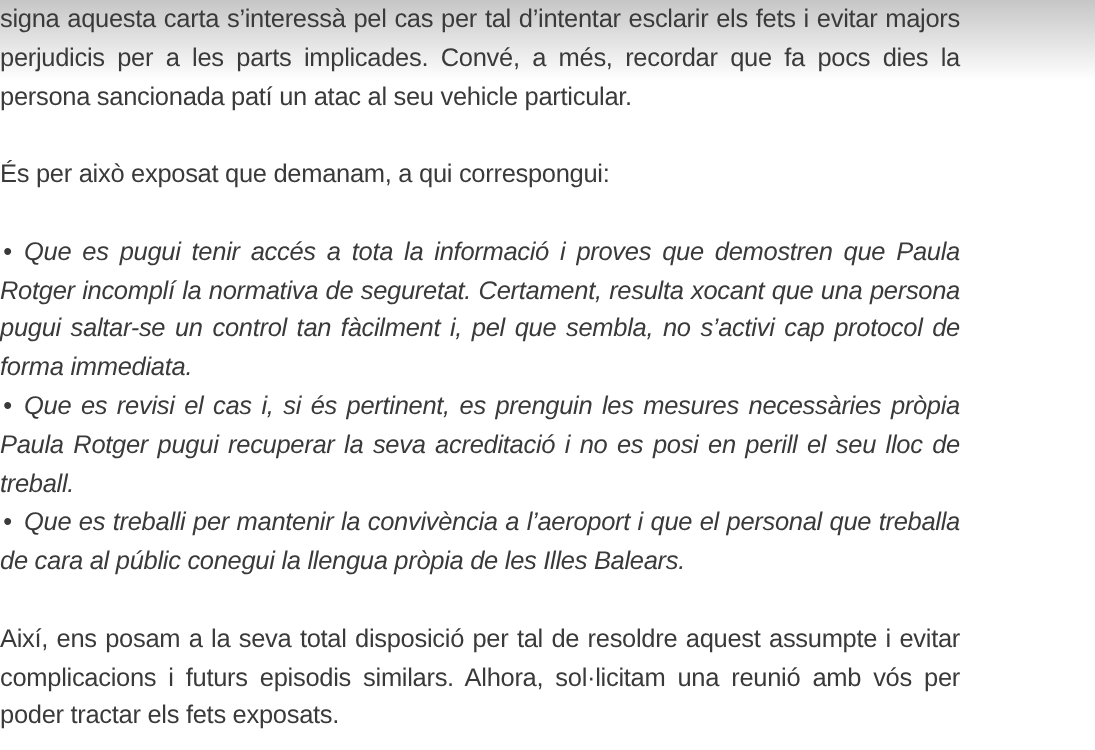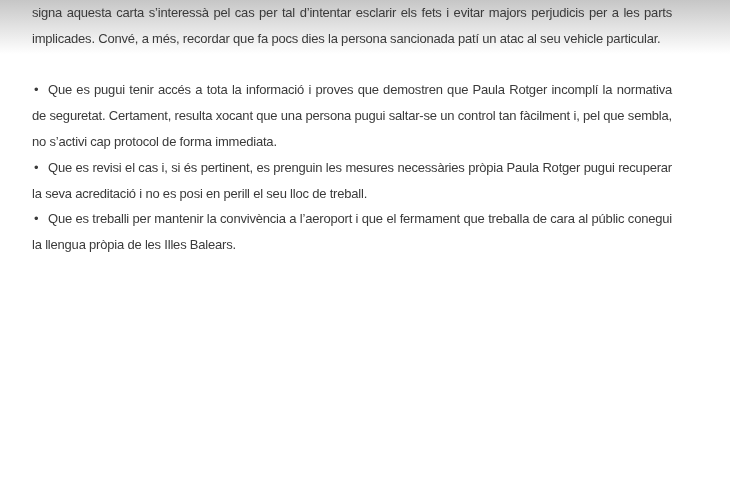--- a/index.html
+++ b/index.html
@@ -19,72 +19,75 @@
   .top-shade {
     position: absolute;
     top: 0; left: 0; right: 0;
     height: 54px;
     background: linear-gradient(to bottom, #c6c6c6 0px, #ffffff 54px);
     z-index: 0;
     pointer-events: none;
   }
   .content {
     position: absolute;
-    left: 32px;
+    left: 0;
     top: 0;
     width: 640px;
     z-index: 1;
-    font-size: 13px;
+    font-size: 17px;
     line-height: 25.8px;
     letter-spacing: -0.2px;
     text-align: justify;
   }
   .content p {
     margin: 0;
   }
   .para-gap {
     margin-top: 25.8px !important;
   }
   .req-list {
     margin-top: 25.8px;
   }
   .li {
     text-align: justify;
+    font-style: italic;
   }
   .li .dot {
     display: inline-block;
     width: 16px;
     padding-left: 2px;
     box-sizing: border-box;
   }
 </style>
 </head>
 <body>
 
 <div class="page">
   <div class="top-shade"></div>
 
   <div class="content">
 
     <p>signa aquesta carta s’interessà pel cas per tal d’intentar esclarir els fets i evitar majors perjudicis per a les parts implicades. Convé, a més, recordar que fa pocs dies la persona sancionada patí un atac al seu vehicle particular.</p>
 
+    <p class="para-gap">És per això exposat que demanam, a qui correspongui:</p>
 
     <div class="req-list">
 
       <div class="li">
         <span class="dot">•</span><span>Que es pugui tenir accés a tota la informació i proves que demostren que Paula Rotger incomplí la normativa de seguretat. Certament, resulta xocant que una persona pugui saltar-se un control tan fàcilment i, pel que sembla, no s’activi cap protocol de forma immediata.</span>
       </div>
 
       <div class="li">
         <span class="dot">•</span><span>Que es revisi el cas i, si és pertinent, es prenguin les mesures necessàries pròpia Paula Rotger pugui recuperar la seva acreditació i no es posi en perill el seu lloc de treball.</span>
       </div>
 
 
 
       <div class="li">
-        <span class="dot">•</span><span>Que es treballi per mantenir la convivència a l’aeroport i que el fermament que treballa de cara al públic conegui la llengua pròpia de les Illes Balears.</span>
+        <span class="dot">•</span><span>Que es treballi per mantenir la convivència a l’aeroport i que el personal que treballa de cara al públic conegui la llengua pròpia de les Illes Balears.</span>
       </div>
 
     </div>
 
+    <p class="para-gap">Així, ens posam a la seva total disposició per tal de resoldre aquest assumpte i evitar complicacions i futurs episodis similars. Alhora, sol·licitam una reunió amb vós per poder tractar els fets exposats.</p>
 
   </div>
 </div>
 
 </body></html>

